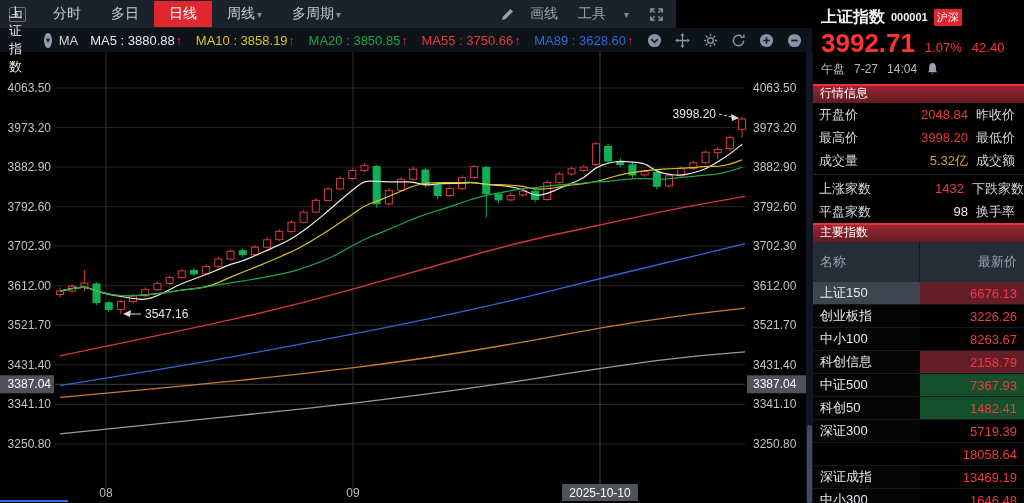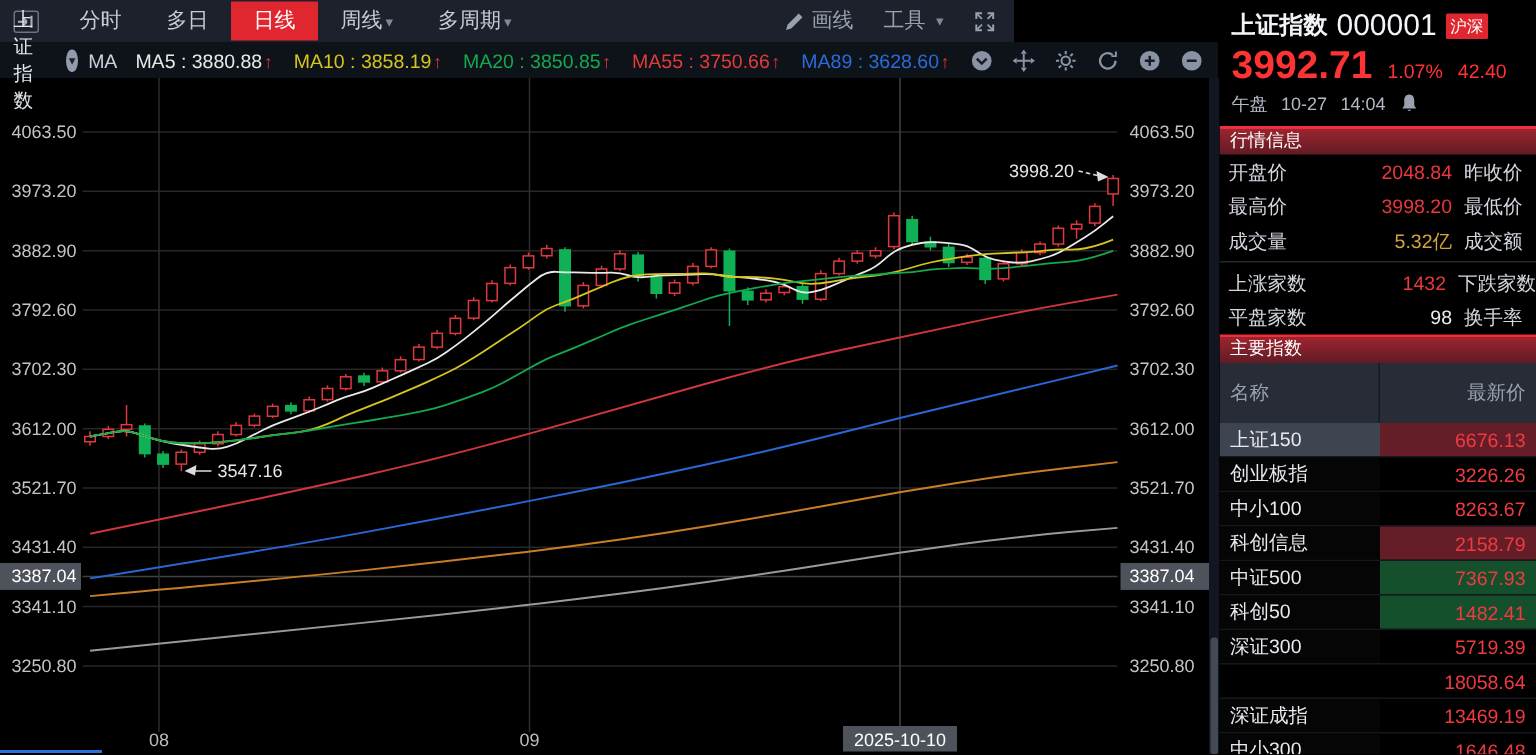--- a/index.html
+++ b/index.html
@@ -9,21 +9,21 @@
 
   
   .toolbar { position:absolute; left:0; top:0; width:676px; height:28px;
     background:#1c212c; display:flex; align-items:center; }
   .collapse-btn { width:17px; height:15px; border:1px solid #6b7383; border-radius:2px;
     margin:0 12px 0 9px; display:flex; align-items:center; justify-content:center; cursor:pointer; }
   .tab { color:#c6cbd4; font-size:14px; padding:4px 15px; cursor:pointer; white-space:nowrap; }
   .tab.active { background:#e02730; color:#fff; }
   .caret { color:#808897; font-size:10px; margin-left:2px; }
   .toolbar-right { margin-left:auto; display:flex; align-items:center; gap:20px; padding-right:12px; }
-  .tool-item { color:#99a1af; font-size:14px; display:flex; align-items:center; gap:5px; cursor:pointer; }
+  .tool-item { color:#99a1af; font-size:14px; display:flex; align-items:center; gap:16px; cursor:pointer; }
   .icon-svg { display:inline-block; vertical-align:middle; }
 
   
   .legend-row { position:absolute; left:0; top:28px; width:812px; height:24px;
     background:#0e1219; display:flex; align-items:center; font-size:13px; }
   .legend-symbol { color:#e2e6ec; margin:0 10px 0 9px; }
   .ma-dd { width:15px; height:15px; border-radius:50%; background:#949cab; color:#1d222c;
     font-size:9px; display:flex; align-items:center; justify-content:center; margin-right:7px; cursor:pointer; }
   .ma-label { color:#cdd2da; margin-right:12px; }
   .ma-item { margin-right:14px; white-space:nowrap; }
@@ -38,21 +38,21 @@
   
   .vscroll { position:absolute; left:806px; top:52px; width:7px; height:451px; background:#121620; }
   .vscroll .thumb { position:absolute; left:1px; bottom:0; width:5px; height:78px; background:#434a57; border-radius:2px; }
   .hscroll-indicator { position:absolute; left:0; bottom:1px; width:68px; height:2px; background:#2e6fe0; }
 
   
   .panel { position:absolute; left:813px; top:0; width:211px; height:503px; background:#000; overflow:hidden; }
   .quote { padding:6px 0 0 8px; }
   .quote-line1 { display:flex; align-items:center; height:22px; }
   .quote-name { color:#f2f4f8; font-size:16px; font-weight:bold; }
-  .quote-code { color:#f2f4f8; font-size:20px; font-weight:normal; margin-left:6px; }
+  .quote-code { color:#f2f4f8; font-size:11px; font-weight:bold; margin-left:6px; }
   .quote-badge { background:#e02730; color:#fff; font-size:11px; padding:1px 3px; margin-left:6px; border-radius:1px; }
   .quote-line2 { display:flex; align-items:baseline; height:32px; }
   .quote-price { color:#f33; font-size:26px; font-weight:bold; }
   .quote-pct { color:#f33; font-size:13px; margin-left:10px; }
   .quote-chg { color:#f33; font-size:13px; margin-left:10px; }
   .quote-line3 { display:flex; align-items:center; height:18px; color:#b3b9c4; font-size:12px; gap:9px; margin-bottom:6px; }
   .section-bar { height:19px; line-height:15px; border-top:2px solid #ee2f39;
     background:linear-gradient(180deg,#9c2530,#611b24); color:#fff; font-size:12px; padding-left:7px; }
   .info-rows { }
   .info-row { display:flex; align-items:center; height:23px; font-size:13px; padding-left:6px; }
@@ -340,21 +340,21 @@
         <span class="quote-code">000001</span>
         <span class="quote-badge">沪深</span>
       </div>
       <div class="quote-line2">
         <span class="quote-price">3992.71</span>
         <span class="quote-pct">1.07%</span>
         <span class="quote-chg">42.40</span>
       </div>
       <div class="quote-line3">
         <span>午盘</span>
-        <span>10-27</span>
+        <span>7-27</span>
         <span>14:04</span>
         <span><svg class="icon-svg" width="13" height="14" viewBox="0 0 14 15">
               <path d="M7 1C4.6 1 3.4 3 3.4 5.4V9L2 11h10l-1.4-2V5.4C10.6 3 9.4 1 7 1z" fill="#9aa2b1"></path>
               <path d="M5.7 12a1.4 1.4 0 0 0 2.6 0z" fill="#9aa2b1"></path>
             </svg></span>
       </div>
     </div>
 
     <div class="section-bar">行情信息</div>
     <div class="info-rows" id="info-rows">

